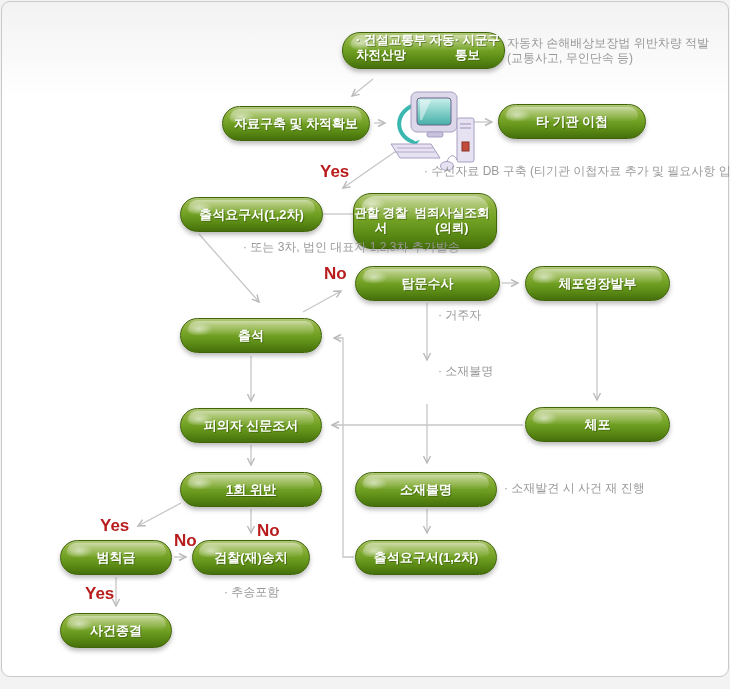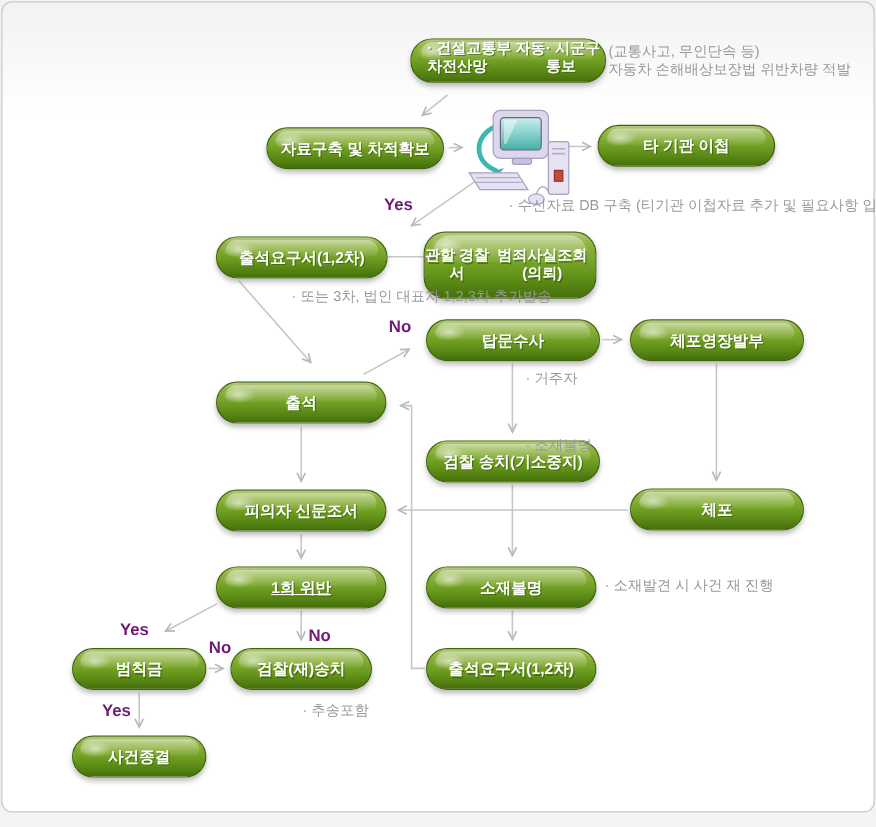--- a/index.html
+++ b/index.html
@@ -17,21 +17,21 @@
   .pill::before{content:"";position:absolute;left:5%;right:5%;top:2px;height:42%;
         border-radius:16px 16px 9px 9px;
         background:linear-gradient(180deg,rgba(255,255,255,.42),rgba(255,255,255,.04));}
   .pill::after{content:"";position:absolute;left:4px;top:3px;width:28px;height:14px;border-radius:50%;
         background:radial-gradient(rgba(255,255,255,.55),rgba(255,255,255,0) 70%);}
   .pill .ln{position:relative;z-index:2;line-height:15px;text-align:center;}
   .pill.two{font-size:12.5px;}
   .pill.left-align{flex-direction:row;align-items:flex-start;justify-content:center;padding-left:13px;}
   .pill.left-align .ln{text-align:left;}
   .note{position:absolute;color:#999999;font-size:12px;line-height:15px;white-space:nowrap;}
-  .yn{position:absolute;color:#701a75;font-size:14px;font-weight:bold;white-space:nowrap;}
+  .yn{position:absolute;color:#b91c1c;font-size:17px;font-weight:bold;white-space:nowrap;}
   .icon-wrap{position:absolute;}
 </style>
 </head>
 <body>
 
 <div id="canvas">
   <div class="panel"></div>
 
   <svg class="flow" width="730" height="689">
     <defs>
@@ -106,23 +106,20 @@
   </div>
   <div class="pill" style="left:355px;top:266px;width:145px;height:35px;">
     <span class="ln">탑문수사</span>
   </div>
   <div class="pill" style="left:525px;top:266px;width:145px;height:35px;">
     <span class="ln">체포영장발부</span>
   </div>
   <div class="pill" style="left:180px;top:318px;width:142px;height:35px;">
     <span class="ln">출석</span>
   </div>
-  <div class="pill" style="left:355px;top:367px;width:145px;height:35px;">
-    <span class="ln">검찰 송치(기소중지)</span>
-  </div>
   <div class="pill" style="left:525px;top:407px;width:145px;height:35px;">
     <span class="ln">체포</span>
   </div>
   <div class="pill" style="left:180px;top:408px;width:142px;height:35px;">
     <span class="ln">피의자 신문조서</span>
   </div>
   <div class="pill" style="left:180px;top:472px;width:142px;height:35px;text-decoration:underline;">
     <span class="ln">1회 위반</span>
   </div>
   <div class="pill" style="left:355px;top:472px;width:142px;height:35px;">
@@ -135,29 +132,29 @@
     <span class="ln">범칙금</span>
   </div>
   <div class="pill" style="left:192px;top:540px;width:118px;height:35px;">
     <span class="ln">검찰(재)송치</span>
   </div>
   <div class="pill" style="left:60px;top:613px;width:112px;height:35px;">
     <span class="ln">사건종결</span>
   </div>
 
   <div class="note" style="left:507px;top:36px;">
+    <div>자동차 손해배상보장법 위반차량 적발</div>
     <div>(교통사고, 무인단속 등)</div>
-    <div>자동차 손해배상보장법 위반차량 적발</div>
   </div>
   <div class="note" style="left:424px;top:164px;">· 수신자료 DB 구축 (티기관 이첩자료 추가 및 필요사항 입력)</div>
   <div class="note" style="left:243px;top:240px;">· 또는 3차, 법인 대표자 1,2,3차 추가발송</div>
   <div class="note" style="left:438px;top:308px;">· 거주자</div>
   <div class="note" style="left:438px;top:364px;">· 소재불명</div>
   <div class="note" style="left:504px;top:481px;">· 소재발견 시 사건 재 진행</div>
-  <div class="note" style="left:224px;top:585px;margin-left:28px;">· 추송포함</div>
+  <div class="note" style="left:224px;top:585px;">· 추송포함</div>
 
   <div class="yn" style="left:320px;top:162px;">Yes</div>
   <div class="yn" style="left:324px;top:264px;">No</div>
   <div class="yn" style="left:100px;top:516px;">Yes</div>
   <div class="yn" style="left:257px;top:521px;">No</div>
   <div class="yn" style="left:174px;top:531px;">No</div>
   <div class="yn" style="left:85px;top:584px;">Yes</div>
 </div>
 
 </body></html>

